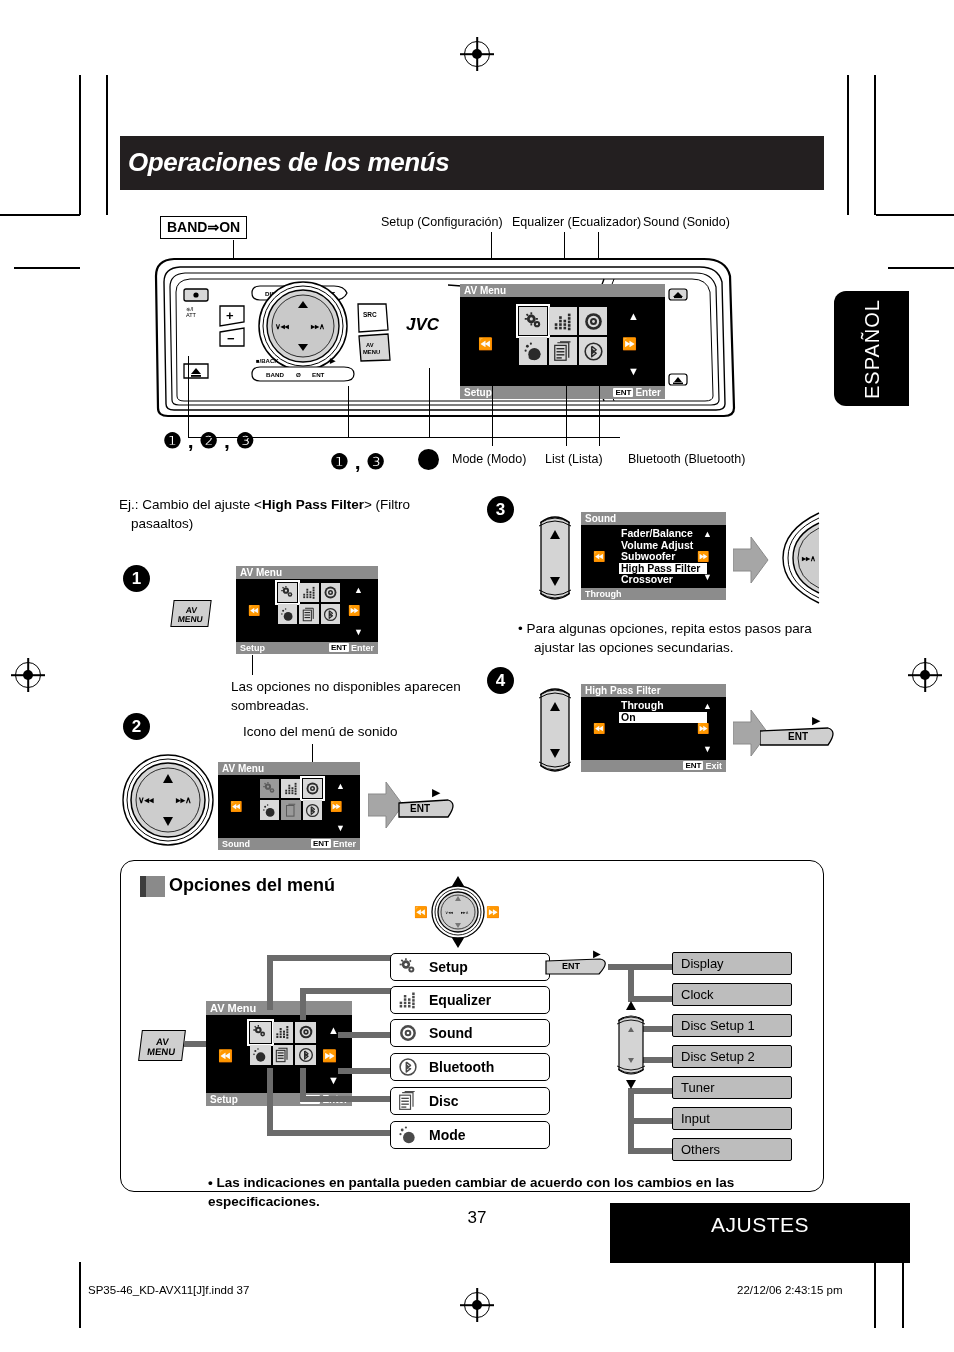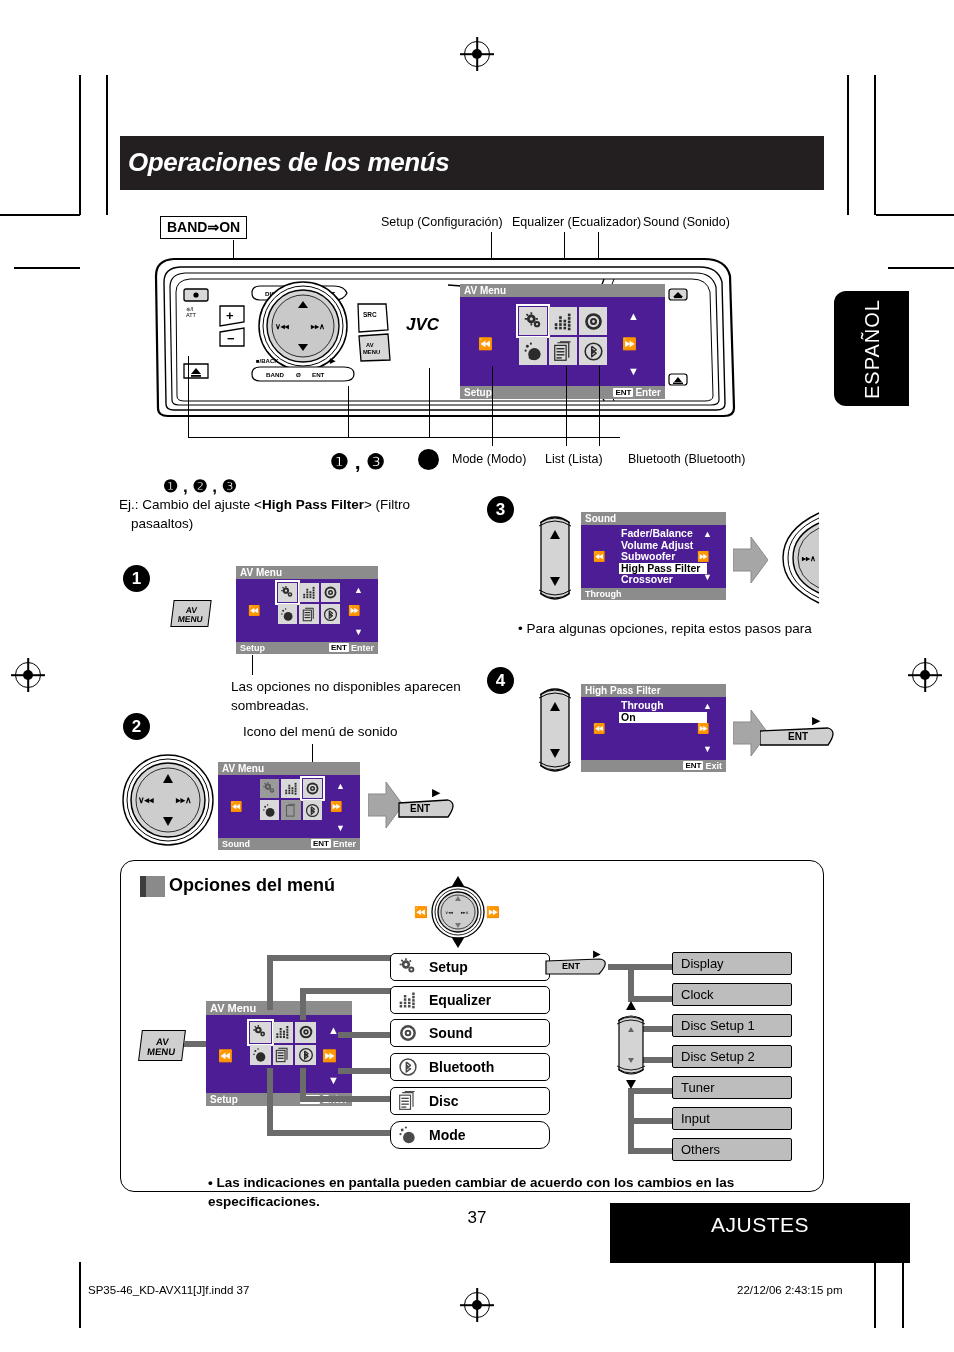--- a/index.html
+++ b/index.html
@@ -56,21 +56,21 @@
 
   
   .power-box {
     position:absolute; left:160px; top:216px;
     border:1.6px solid #000; padding:2px 6px 3px 6px;
     font-weight:bold; font-size:14px; letter-spacing:0px;
     background:#fff;
   }
 
   
-  .lcd { position:absolute; background:#4c1d95; }
+  .lcd { position:absolute; background:#000000; }
   .lcd .lcd-top, .lcd .lcd-bot {
     position:absolute; left:0; width:100%; background:#8c8c8c;
     color:#fff; font-weight:bold; font-size:10px; padding:1px 4px;
     font-family:"Liberation Sans", sans-serif;
   }
   .lcd .lcd-top { top:0; }
   .lcd .lcd-bot { bottom:0; }
   .lcd .ent-chip {
     display:inline-block; background:#fff; color:#000; font-weight:bold;
     font-size:8px; padding:0 2px; border-radius:1px; margin-right:2px;
@@ -391,21 +391,21 @@
 <div class="leader" style="left:492px;top:366px;height:80px;"></div>
 <div class="leader" style="left:566px;top:366px;height:80px;"></div>
 <div class="leader" style="left:599px;top:366px;height:80px;"></div>
 
 <div class="leader-h" style="left:188px;top:437px;width:432px;"></div>
 <div class="leader" style="left:188px;top:356px;height:82px;"></div>
 <div class="leader" style="left:348px;top:386px;height:52px;"></div>
 <div class="leader" style="left:429px;top:368px;height:70px;"></div>
 <div class="leader-h" style="left:188px;top:356px;width:1px;"></div>
 
-<div class="lbl" style="left:163px;top:476px;font-size:17px;font-weight:bold;">❶ , ❷ , ❸</div>
+<div class="lbl" style="left:163px;top:428px;font-size:21px;font-weight:bold;">❶ , ❷ , ❸</div>
 <div class="lbl" style="left:330px;top:449px;font-size:21px;font-weight:bold;">❶ , ❸</div>
 <div class="cstep" style="left:418px;top:449px;font-size:0;">①</div>
 
 <div class="lbl-w" style="left:119px;top:496px;width:360px;">
   <span>Ej.: Cambio del ajuste &lt;</span><b>High Pass Filter</b><span>&gt; (Filtro</span><br>
   <span style="display:inline-block;margin-left:12px;">pasaaltos)</span>
 </div>
 
 <div class="step" style="left:123px;top:565px;">1</div>
 <div class="avkey" style="left:172px;top:600px;width:38px;height:27px;">
@@ -646,20 +646,21 @@
 <svg style="position:absolute;left:775px;top:510px;" width="56" height="96" viewBox="0 0 56 96">
   <path d="M44,3 Q8,20 8,48 Q8,76 44,93" fill="#ffffff" stroke="#000" stroke-width="1.4"></path>
   <path d="M44,8 Q13,22 13,48 Q13,74 44,88" fill="#ffffff" stroke="#000" stroke-width="1"></path>
   <path d="M44,13 Q18,25 18,48 Q18,71 44,83" fill="#d4d4d4" stroke="#000" stroke-width="1.4"></path>
   <path d="M44,18 Q23,28 23,48 Q23,68 44,78" fill="#cdcdcd" stroke="#000" stroke-width="0.8"></path>
   <text x="27" y="51" font-size="8" font-weight="bold" font-family="Liberation Sans, sans-serif">▸▸∧</text>
 </svg>
 
 <div class="lbl-w" style="left:518px;top:620px;width:320px;">
   <span>•  Para algunas opciones, repita estos pasos para</span>
+  <span style="display:block;margin-left:16px;">ajustar las opciones secundarias.</span>
 </div>
 
 <div class="step" style="left:487px;top:667px;">4</div>
 
 <svg style="position:absolute;left:536px;top:682px;" width="38" height="96" viewBox="0 0 38 96">
   <path d="M5,12 Q19,2 33,12 L33,84 Q19,94 5,84 Z" fill="#d4d4d4" stroke="#000" stroke-width="1.3"></path>
   <path d="M4,13 Q19,3 34,13" fill="none" stroke="#000" stroke-width="1"></path>
   <path d="M3,16 Q19,6 35,16" fill="none" stroke="#000" stroke-width="1"></path>
   <path d="M4,83 Q19,93 34,83" fill="none" stroke="#000" stroke-width="1"></path>
   <path d="M3,80 Q19,90 35,80" fill="none" stroke="#000" stroke-width="1"></path>
@@ -895,21 +896,21 @@
         <g fill="#4a4a4a">
           <rect x="4" y="8" width="9" height="1.6"></rect>
           <rect x="4" y="11.5" width="9" height="1.6"></rect>
           <rect x="4" y="15" width="9" height="1.6"></rect>
           <rect x="4" y="18.5" width="6" height="1.6"></rect>
         </g>
       </svg>
   </span>
   <span class="mi-label">Disc</span>
 </div>
-<div class="menu-item" style="left:390px;top:1121px;border-radius:10px;">
+<div class="menu-item" style="left:390px;top:1121px;">
   <span class="mi-ic">
     <svg width="20" height="20" viewBox="0 0 24 24">
         <g fill="#4a4a4a">
           <circle cx="13" cy="15" r="7"></circle>
           <circle cx="5" cy="6" r="1.7"></circle>
           <circle cx="9.5" cy="3" r="1.3"></circle>
           <circle cx="3" cy="11" r="1.3"></circle>
         </g>
       </svg>
   </span>

